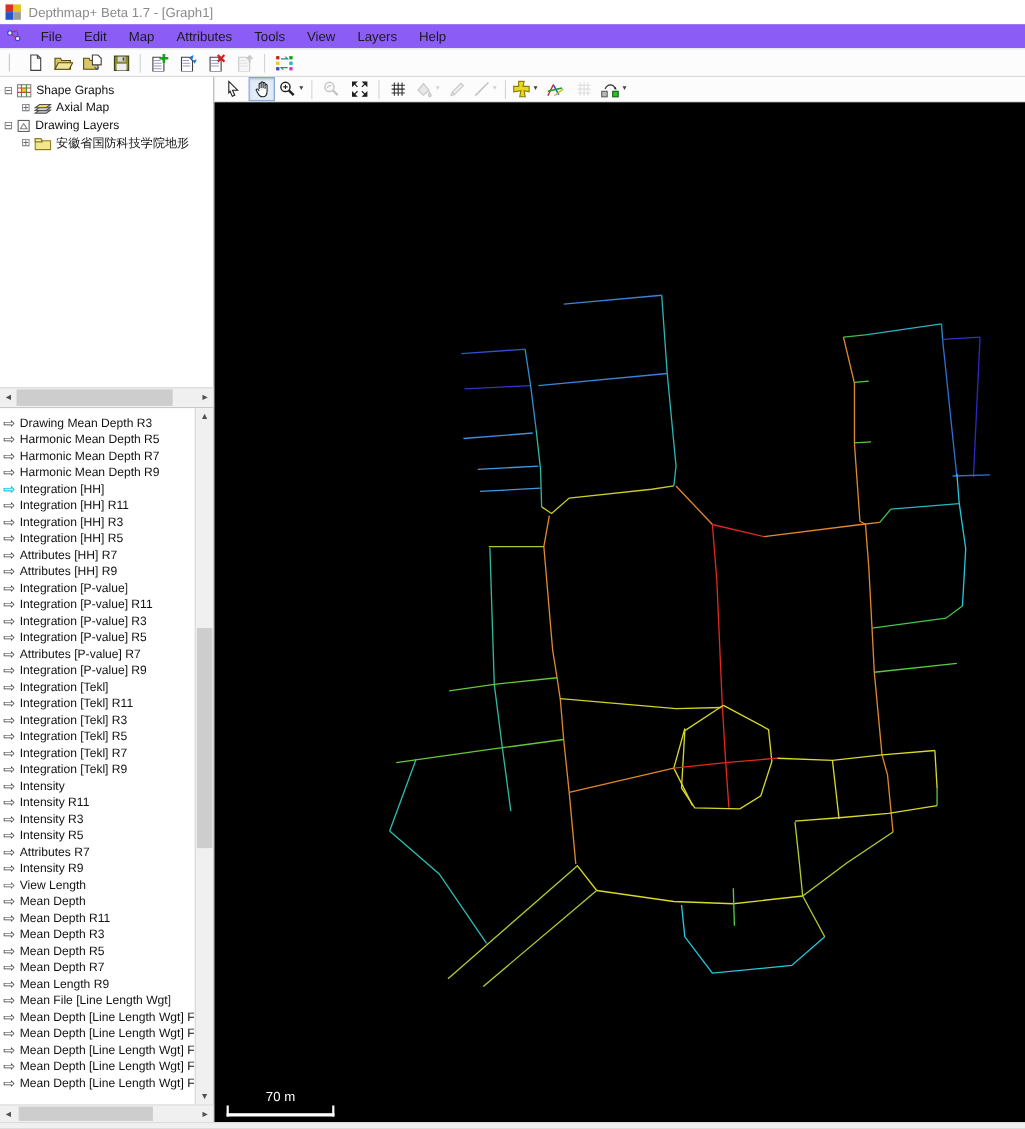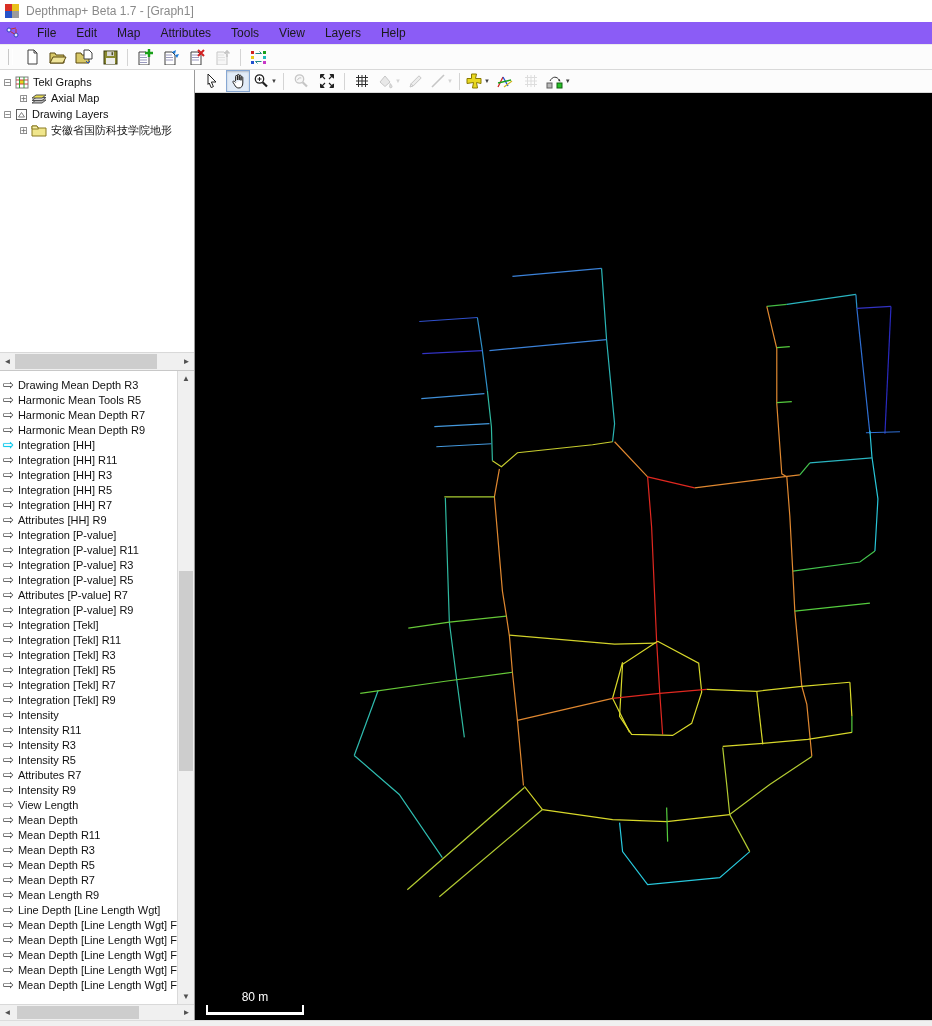--- a/index.html
+++ b/index.html
@@ -214,21 +214,21 @@
           <div class="tree-row">
             <span class="expander">⊟</span>
             <span class="ticon">
               <svg width="14" height="13" viewBox="0 0 14 13">
                 <rect x="1" y="1" width="12" height="11" fill="#fff" stroke="#808080"></rect>
                 <rect x="4.5" y="4" width="4.5" height="4" fill="#e8d020"></rect>
                 <path d="M1 4h12M1 8h12" stroke="#d04040"></path>
                 <path d="M4.5 1v11M9 1v11" stroke="#30a030"></path>
               </svg>
             </span>
-            <span>Tekl Graphs</span>
+            <span>Shape Graphs</span>
           </div>
           <div class="tree-row child">
             <span class="expander">⊞</span>
             <span class="ticon">
               <svg width="16" height="13" viewBox="0 0 16 13">
                 <path d="M1 11l4-3h10l-4 3z" fill="#b8b8b8" stroke="#505050"></path>
                 <path d="M1 8.5l4-3h10l-4 3z" fill="#d8d8d8" stroke="#505050"></path>
                 <path d="M1 6l4-3h10l-4 3z" fill="#ece050" stroke="#505050"></path>
               </svg>
             </span>
@@ -265,21 +265,21 @@
       </div>
 
       <div class="attr-wrap">
         <div class="attr-list" id="attr-list">
             <div class="attr-row">
               <span class="arrow">⇨</span>
               <span class="lbl">Drawing Mean Depth R3</span>
             </div>
             <div class="attr-row">
               <span class="arrow">⇨</span>
-              <span class="lbl">Harmonic Mean Tools R5</span>
+              <span class="lbl">Harmonic Mean Depth R5</span>
             </div>
             <div class="attr-row">
               <span class="arrow">⇨</span>
               <span class="lbl">Harmonic Mean Depth R7</span>
             </div>
             <div class="attr-row">
               <span class="arrow">⇨</span>
               <span class="lbl">Harmonic Mean Depth R9</span>
             </div>
             <div class="attr-row">
@@ -293,21 +293,21 @@
             <div class="attr-row">
               <span class="arrow">⇨</span>
               <span class="lbl">Integration [HH] R3</span>
             </div>
             <div class="attr-row">
               <span class="arrow">⇨</span>
               <span class="lbl">Integration [HH] R5</span>
             </div>
             <div class="attr-row">
               <span class="arrow">⇨</span>
-              <span class="lbl">Integration [HH] R7</span>
+              <span class="lbl">Attributes [HH] R7</span>
             </div>
             <div class="attr-row">
               <span class="arrow">⇨</span>
               <span class="lbl">Attributes [HH] R9</span>
             </div>
             <div class="attr-row">
               <span class="arrow">⇨</span>
               <span class="lbl">Integration [P-value]</span>
             </div>
             <div class="attr-row">
@@ -401,21 +401,21 @@
             <div class="attr-row">
               <span class="arrow">⇨</span>
               <span class="lbl">Mean Depth R7</span>
             </div>
             <div class="attr-row">
               <span class="arrow">⇨</span>
               <span class="lbl">Mean Length R9</span>
             </div>
             <div class="attr-row">
               <span class="arrow">⇨</span>
-              <span class="lbl">Line Depth [Line Length Wgt]</span>
+              <span class="lbl">Mean File [Line Length Wgt]</span>
             </div>
             <div class="attr-row">
               <span class="arrow">⇨</span>
               <span class="lbl">Mean Depth [Line Length Wgt] F</span>
             </div>
             <div class="attr-row">
               <span class="arrow">⇨</span>
               <span class="lbl">Mean Depth [Line Length Wgt] F</span>
             </div>
             <div class="attr-row">
@@ -626,21 +626,21 @@
             <polyline points="620,818 623,847 648,880 720,873 750,847" fill="none" stroke="#28c8dc" stroke-width="1.2"></polyline>
             <polyline points="730,810 750,847" fill="none" stroke="#b4cc32" stroke-width="1.2"></polyline>
             <polyline points="525,783 408,885" fill="none" stroke="#b4cc32" stroke-width="1.2"></polyline>
             <polyline points="543,805 440,892" fill="none" stroke="#b4cc32" stroke-width="1.2"></polyline>
             <polyline points="525,782 543,805" fill="none" stroke="#d8d82a" stroke-width="1.2"></polyline>
             <polyline points="379,686 355,751" fill="none" stroke="#2fbcb0" stroke-width="1.2"></polyline>
             <polyline points="355,751 400,790 443,853" fill="none" stroke="#2fbcb0" stroke-width="1.2"></polyline>
             <polyline points="361,689 446,677 513,668" fill="none" stroke="#66c838" stroke-width="1.2"></polyline>
           </svg>
         <div class="scalebar">
-          <div class="scale-label">80 m</div>
+          <div class="scale-label">70 m</div>
           <div class="scale-line"></div>
         </div>
       </div>
     </div>
 
   </div>
 
   <div class="statusbar"></div>
 </div>
 

